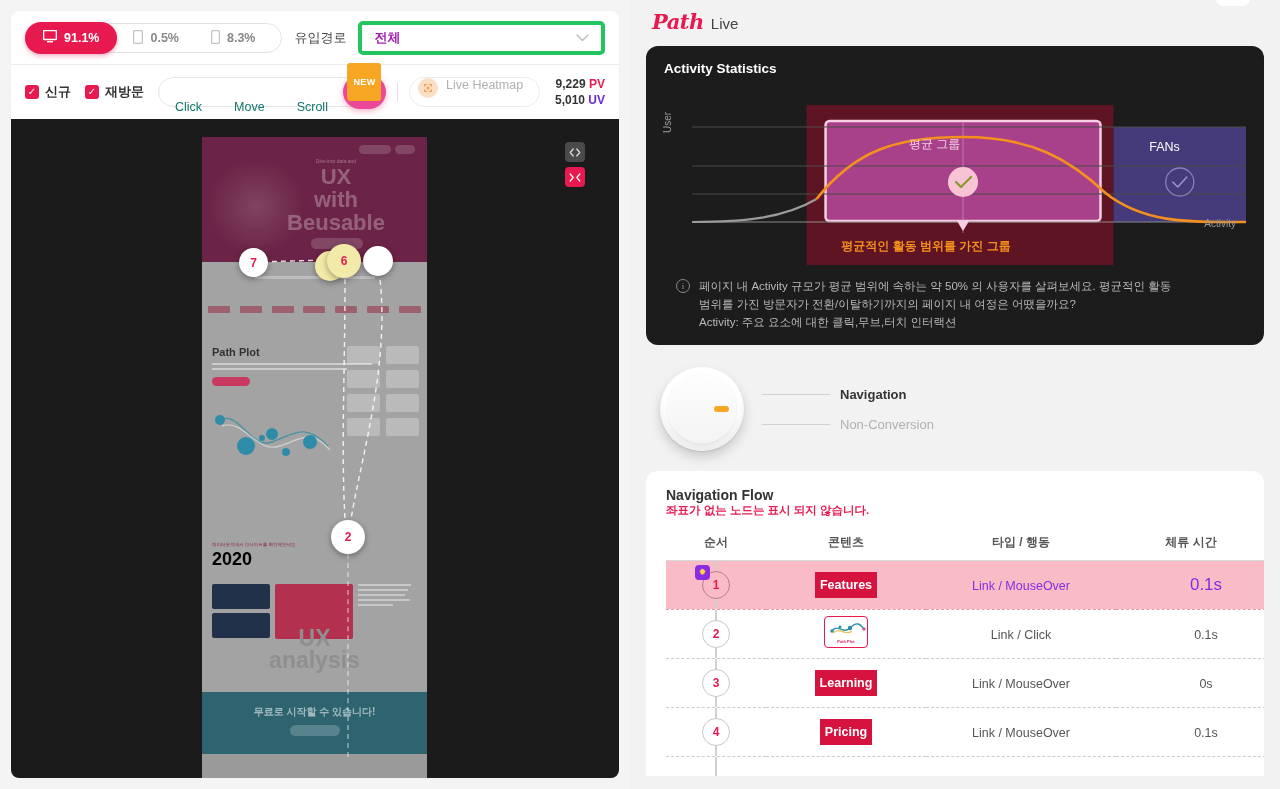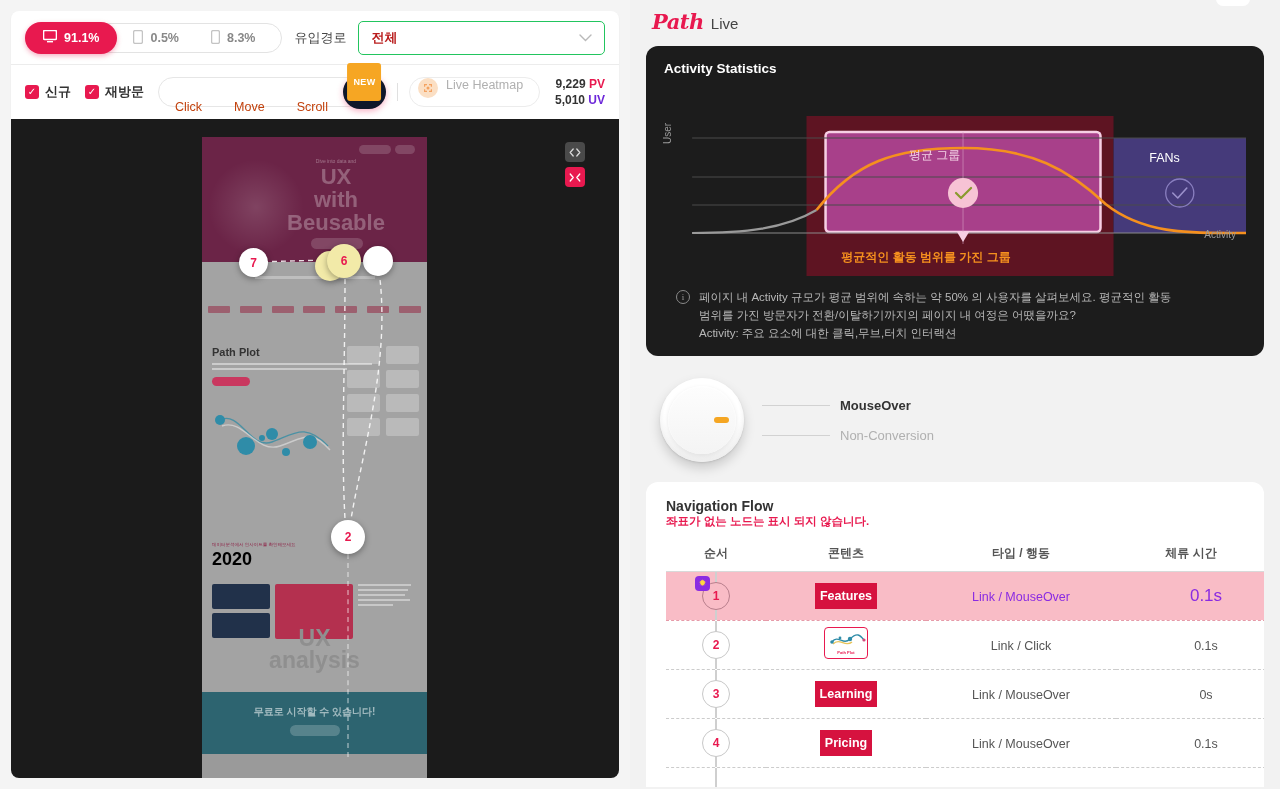--- a/index.html
+++ b/index.html
@@ -46,25 +46,25 @@
   }
   .device-chip.active {
     background: #e8194f; color: #fff;
     box-shadow: 0 2px 5px rgba(232,25,79,.35);
     margin: -1px 0 -1px -1px; height: 32px; padding: 0 18px;
   }
   .dev-ico { display: block; }
   .filter-label { font-size: 13px; color: #444; white-space: nowrap; }
   .select-box {
     flex: 1; height: 34px;
-    border: 1px solid #22c55e; border-radius: 5px;
+    border: 4px solid #22c55e; border-radius: 5px;
     background: #fff;
     display: flex; align-items: center; justify-content: space-between;
     padding: 0 12px;
-    font-size: 13px; color: #b91c1c; font-weight: bold;
+    font-size: 13px; color: #a21caf; font-weight: bold;
     cursor: pointer;
   }
   .chev { color: #b9b9b9; font-size: 12px; }
 
   .toolbar-row2 {
     display: flex; align-items: center; gap: 0;
     padding: 11px 14px; position: relative;
   }
   .cbx-item { display: flex; align-items: center; gap: 6px; margin-right: 14px; }
   .cbx {
@@ -75,24 +75,24 @@
   }
   .cbx-label { font-size: 13px; color: #333; font-weight: bold; }
 
   .seg-group {
     display: flex; align-items: center;
     border: 1px solid #e6e6e6; border-radius: 20px;
     height: 30px; background: #fff; position: relative;
   }
   .seg {
     padding: 10px 16px; height: 16px; line-height: 30px;
-    font-size: 12.5px; color: #c2410c; cursor: pointer;
+    font-size: 12.5px; color: #0f766e; cursor: pointer;
   }
   .seg.active {
-    background: #0f172a; color: #fff; font-weight: bold;
+    background: #ec4899; color: #fff; font-weight: bold;
     border-radius: 20px; height: 34px; line-height: 34px;
     margin: -2px -1px; padding: 0 8px;
     box-shadow: 0 2px 6px rgba(232,25,79,.35);
     position: relative;
   }
   .new-badge {
     position: absolute; top: -12px; left: 50%; transform: translateX(-50%);
     background: #f6a623; color: #fff;
     font-size: 9px; font-weight: bold;
     padding: 2px 6px 2px 6px; border-radius: 3px;
@@ -222,21 +222,21 @@
     font-family: "DejaVu Serif", serif;
     font-size: 21px; font-weight:bold; font-style: italic;
     color:#e8194f; letter-spacing:-.5px;
   }
   .path-plot-txt { font-size: 15px; color:#444; }
 
   .dark-card {
     background:#1c1c1c; border-radius: 12px;
     padding: 15px 18px 14px 18px;
   }
-  .dark-card h3 { font-size: 13.5px; color:#fff; font-weight:bold; margin-bottom: 16px; }
+  .dark-card h3 { font-size: 13.5px; color:#fff; font-weight:bold; margin-bottom: 5px; }
   .chart-wrap { position: relative; height: 190px; margin-top: 4px; }
   .info-row { display:flex; gap:9px; margin-top: 6px; padding-left: 12px; }
   .info-ico {
     width: 14px; height: 14px; border-radius:50%;
     border:1px solid #8a8a8a; color:#9a9a9a;
     font-size: 9px; display:flex; align-items:center; justify-content:center;
     flex: 0 0 14px; margin-top: 2px; font-family:"Liberation Serif",serif;
   }
   .info-txt { font-size: 11.5px; color:#b8b8b8; line-height: 1.58; }
 
@@ -602,21 +602,21 @@
 
     <div class="knob-section">
       <div class="knob-outer">
         <div class="knob-inner">
           <div class="knob-tick"></div>
         </div>
       </div>
       <div class="knob-opts">
         <div class="knob-opt">
           <span class="kline"></span>
-          <span class="kopt-label sel">MouseOver</span>
+          <span class="kopt-label sel">Navigation</span>
         </div>
         <div class="knob-opt">
           <span class="kline"></span>
           <span class="kopt-label">Non-Conversion</span>
         </div>
       </div>
     </div>
 
     <div class="flow-card">
       <h3>Navigation Flow</h3>

